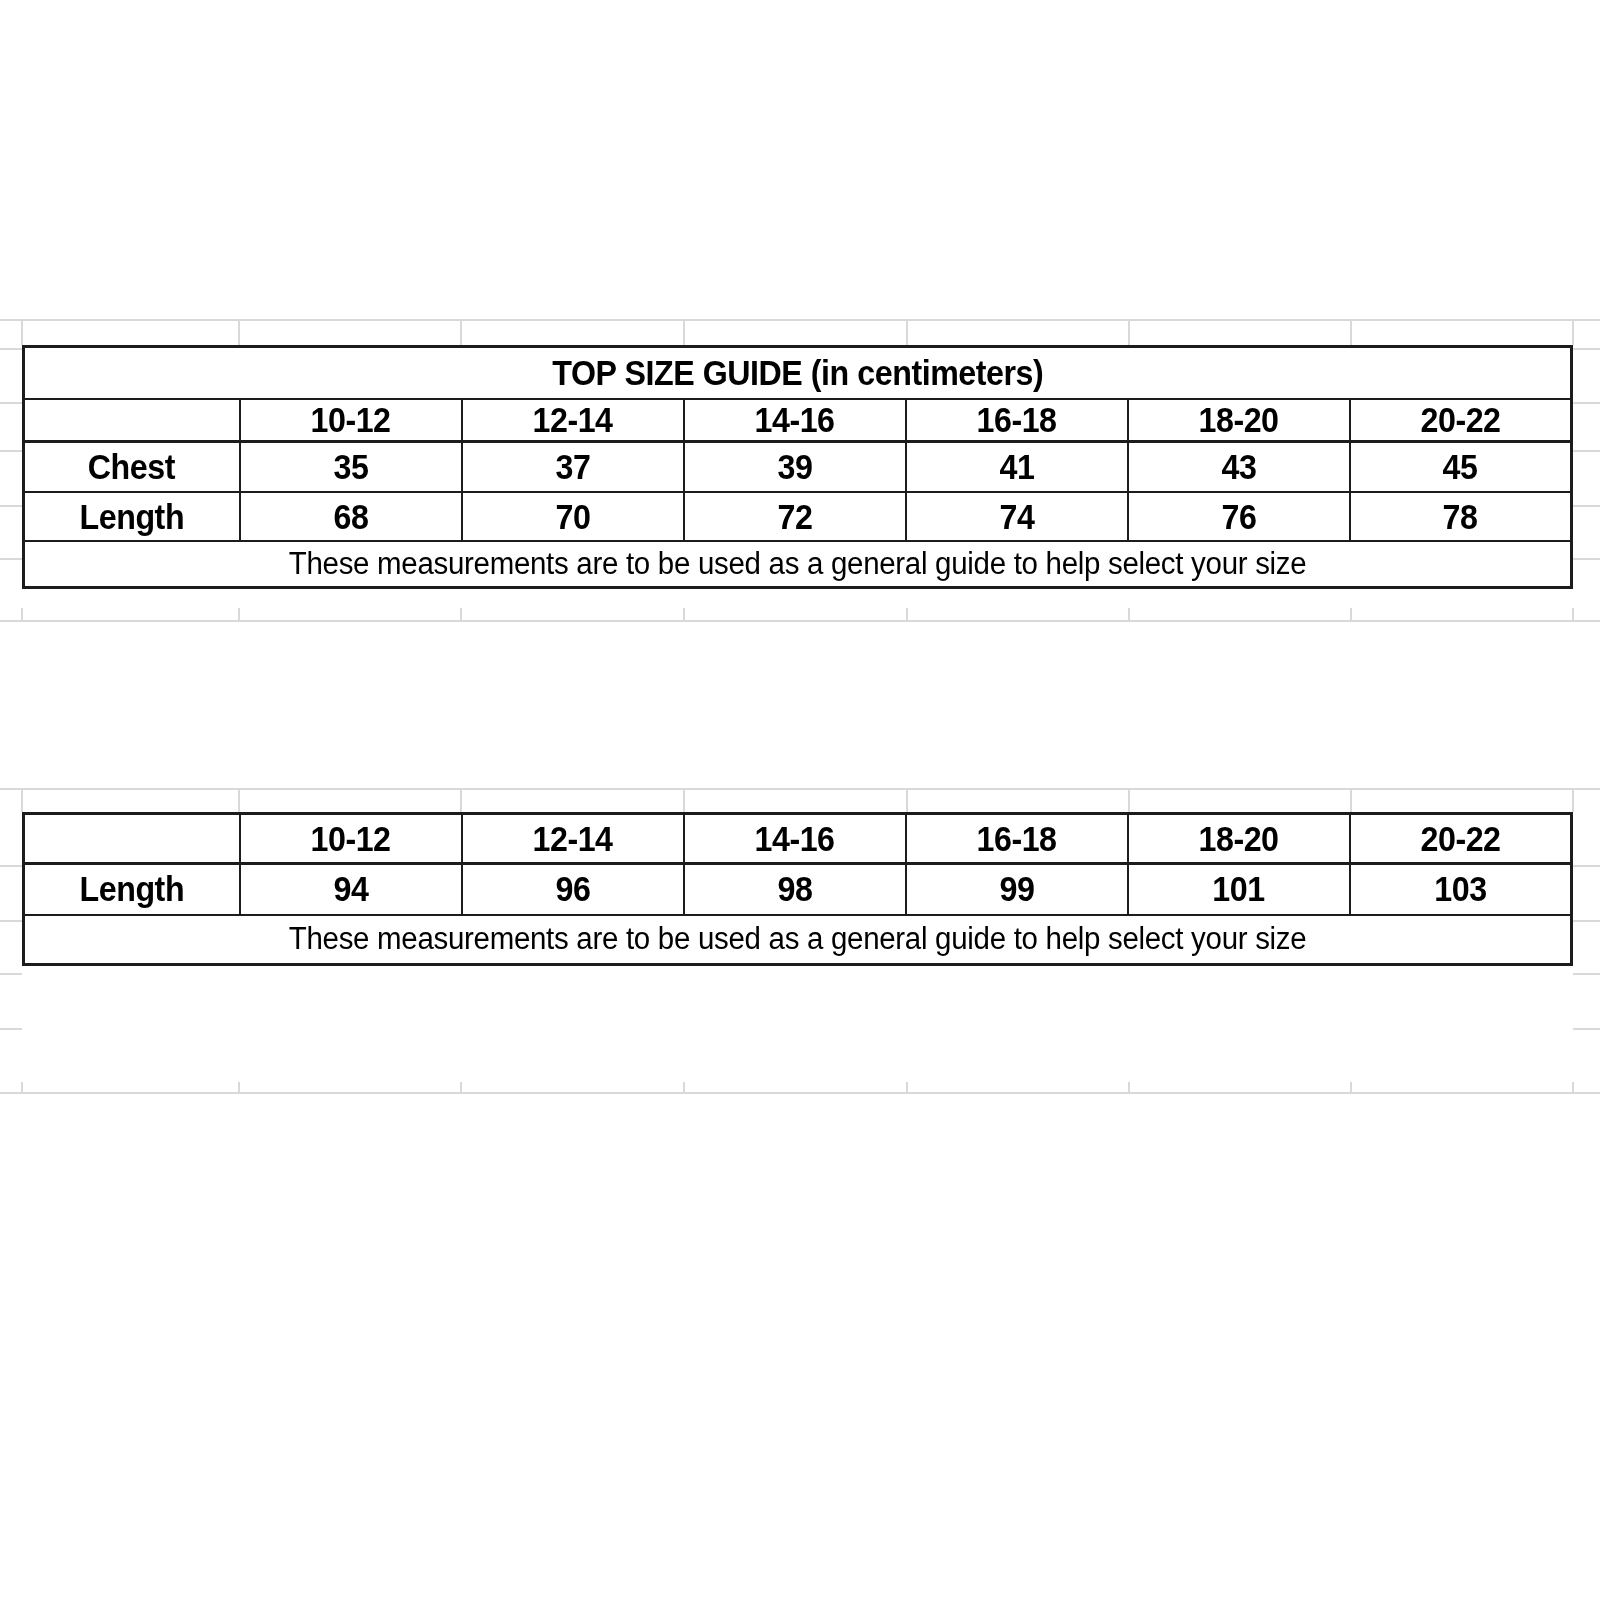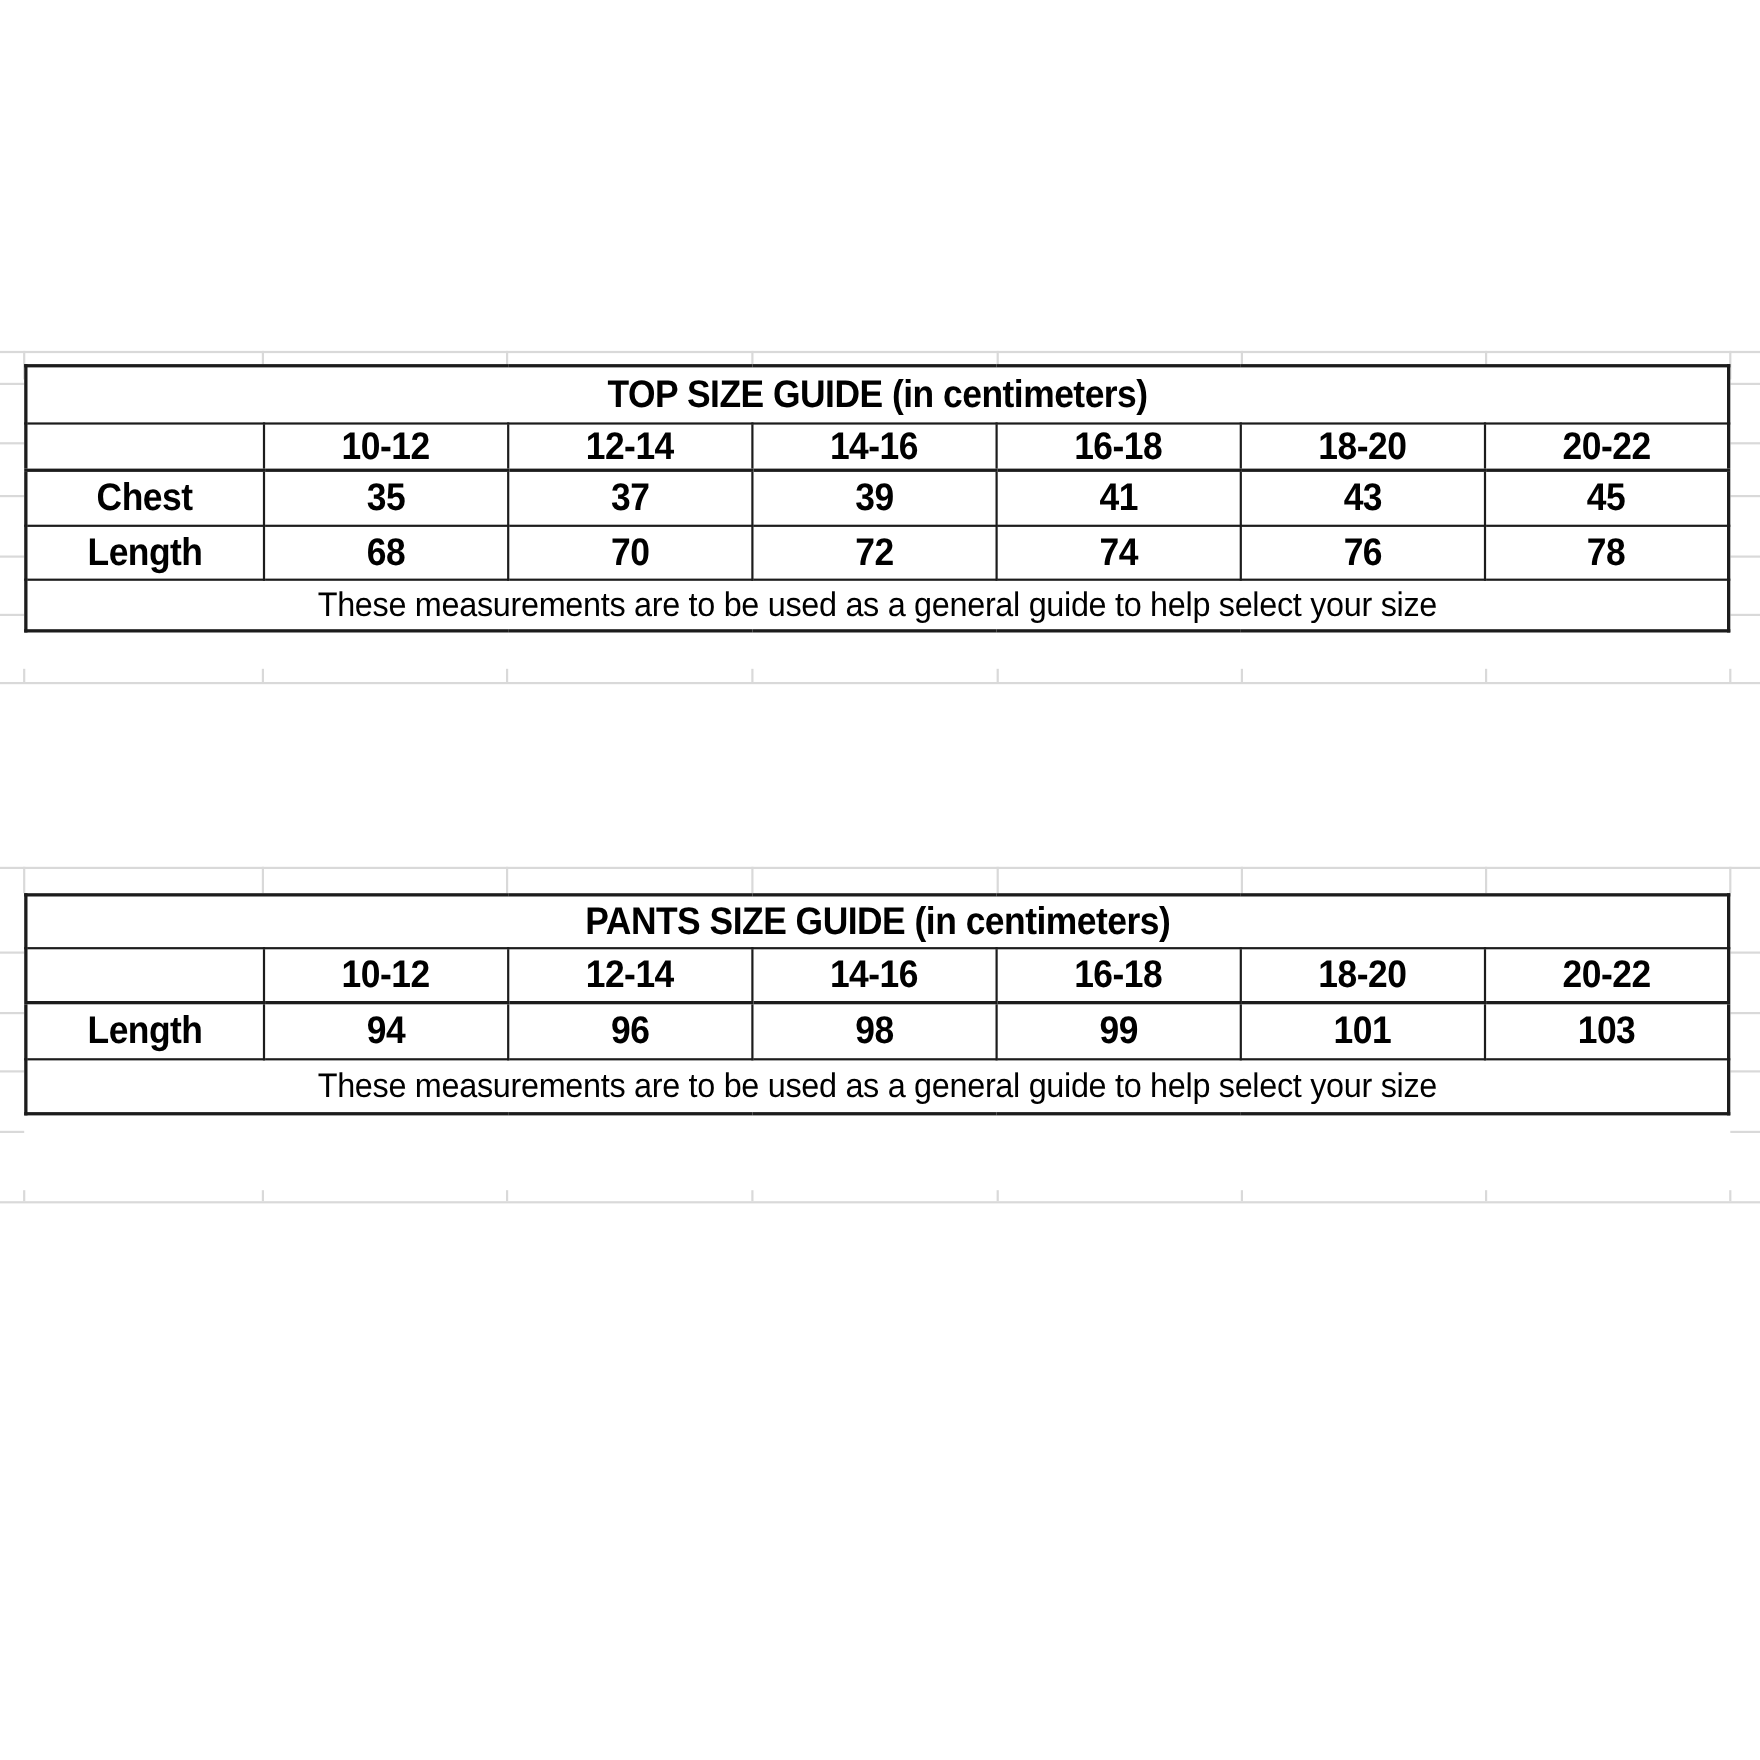--- a/index.html
+++ b/index.html
@@ -20,21 +20,21 @@
   }
   
   .gl{position:absolute;background:var(--grid);}
   
   table.size-table{
     position:absolute;left:22px;width:1551px;
     border-collapse:collapse;table-layout:fixed;
     background:var(--paper);
     border:3px solid var(--border);
   }
-  #table-top{top:331px;}
+  #table-top{top:345px;}
   #table-pants{top:812px;}
   td{
     border:2px solid var(--border);
     text-align:center;vertical-align:middle;
     padding:0;overflow:hidden;white-space:nowrap;
   }
   tr.header-row td{border-bottom-width:3px;}
   .t1r1{height:52px}.t1r2{height:42px}.t1r3{height:51px}.t1r4{height:49px}.t1r5{height:46px}
   .t2r1{height:48px}.t2r2{height:50px}.t2r3{height:49px}.t2r4{height:51px}.t2r5{height:50px}
   .title-cell,.hdr-cell,.lbl-cell,.num-cell{font-weight:700;font-size:35px;}
@@ -154,23 +154,20 @@
     <colgroup>
         <col style="width:216px">
         <col>
         <col>
         <col>
         <col>
         <col>
         <col>
       </colgroup>
     <tbody>
-        <tr class="t2r1">
-      <td colspan="7" class="title-cell"><span class="ct">PANTS SIZE GUIDE (in centimeters)</span></td>
-    </tr>
     <tr class="header-row t2r2">
       <td class="hdr-cell"></td>
       <td class="hdr-cell"><span class="ct">10-12</span></td>
       <td class="hdr-cell"><span class="ct">12-14</span></td>
       <td class="hdr-cell"><span class="ct">14-16</span></td>
       <td class="hdr-cell"><span class="ct">16-18</span></td>
       <td class="hdr-cell"><span class="ct">18-20</span></td>
       <td class="hdr-cell"><span class="ct">20-22</span></td>
     </tr>
     <tr class="t2r4">

